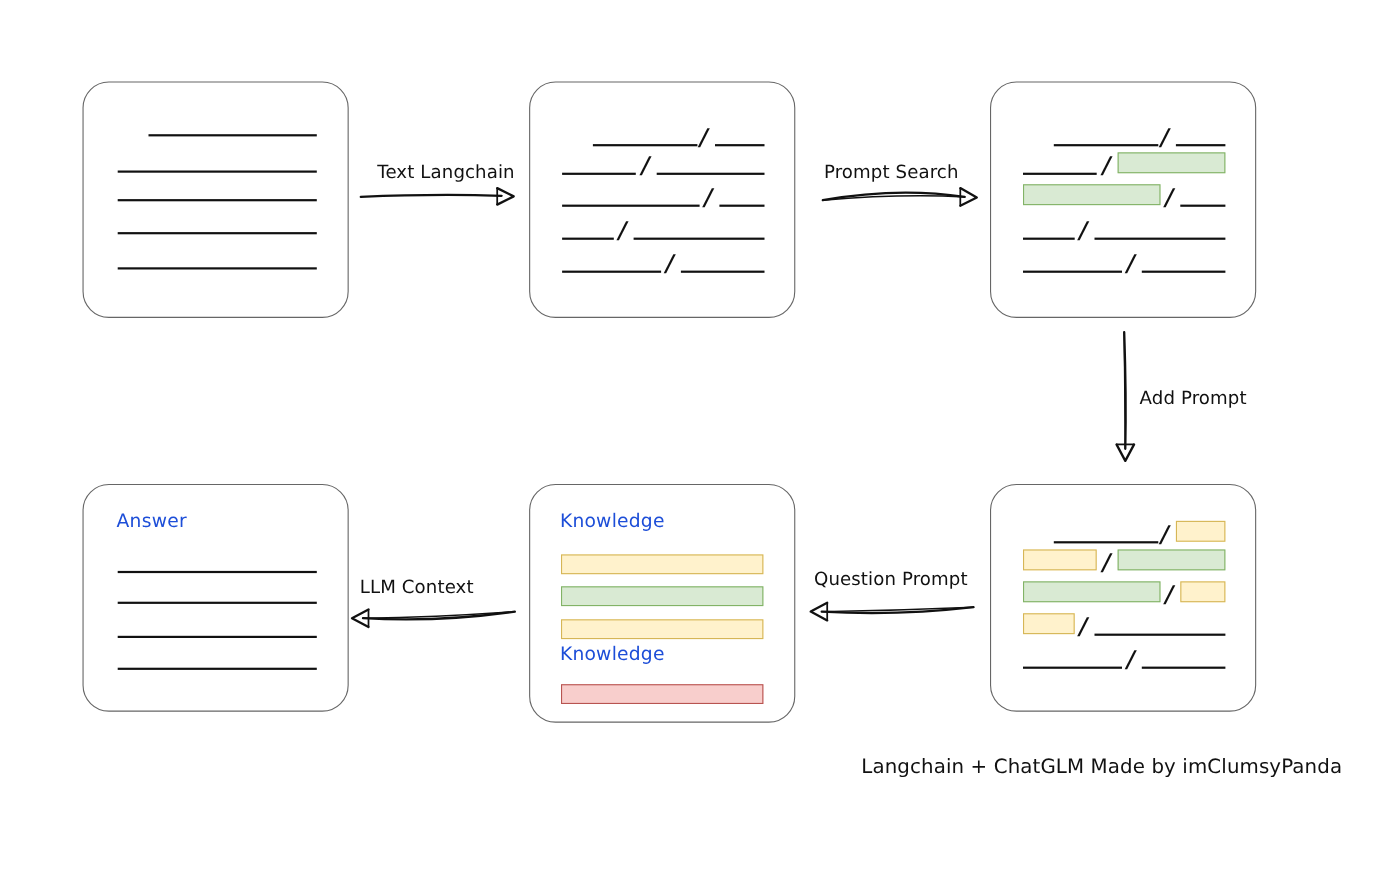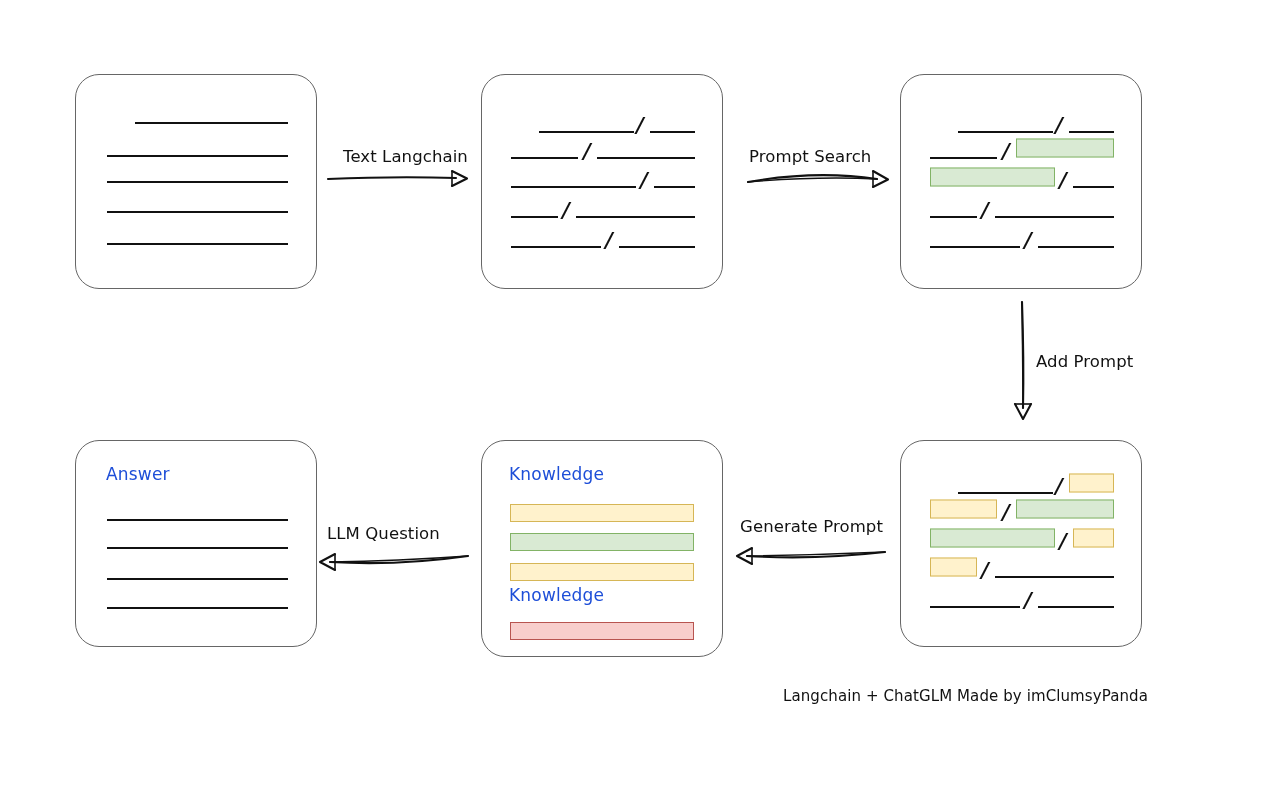--- a/index.html
+++ b/index.html
@@ -65,21 +65,21 @@
     white-space: nowrap;
     letter-spacing: 0.1px;
   }
   .arrow-svg {
     position: absolute;
     overflow: visible;
   }
   .footer {
     position: absolute;
     font-family: "DejaVu Sans", sans-serif;
-    font-size: 15px;
+    font-size: 18px;
     color: #111111;
     white-space: nowrap;
     letter-spacing: 0.1px;
   }
 </style>
 </head>
 <body>
 
 <div id="canvas">
 
@@ -177,29 +177,29 @@
   </svg>
 
   <div class="edge-label" style="left:1036px; top:352px;">Add Prompt</div>
   <svg class="arrow-svg" style="left:1006px; top:300px; width:36px; height:122px;" viewBox="0 0 36 122">
     <path d="M16,2 Q18,60 17,108" fill="none" stroke="#111111" stroke-width="2.1" stroke-linecap="round"></path>
     <path d="M16,2 Q16.5,60 17,108" fill="none" stroke="#111111" stroke-width="1.3" stroke-linecap="round"></path>
     <path d="M9,104 L17,119 L25,104" fill="none" stroke="#111111" stroke-width="2.1" stroke-linejoin="round" stroke-linecap="round"></path>
     <path d="M9,104 L25,104" fill="none" stroke="#111111" stroke-width="1.6"></path>
   </svg>
 
-  <div class="edge-label" style="left:740px; top:517px;">Generate Prompt</div>
+  <div class="edge-label" style="left:740px; top:517px;">Question Prompt</div>
   <svg class="arrow-svg" style="left:735px; top:540px; width:152px; height:32px;" viewBox="0 0 152 32">
     <path d="M150,12 Q80,20 12,16" fill="none" stroke="#111111" stroke-width="2.1" stroke-linecap="round"></path>
     <path d="M150,12 Q80,15 12,16" fill="none" stroke="#111111" stroke-width="1.3" stroke-linecap="round"></path>
     <path d="M17,8 L2,16 L17,24" fill="none" stroke="#111111" stroke-width="2.1" stroke-linejoin="round" stroke-linecap="round"></path>
     <path d="M17,8 L17,24" fill="none" stroke="#111111" stroke-width="1.6"></path>
   </svg>
 
-  <div class="edge-label" style="left:327px; top:524px;">LLM Question</div>
+  <div class="edge-label" style="left:327px; top:524px;">LLM Context</div>
   <svg class="arrow-svg" style="left:318px; top:546px; width:152px; height:32px;" viewBox="0 0 152 32">
     <path d="M150,10 Q80,20 12,16" fill="none" stroke="#111111" stroke-width="2.1" stroke-linecap="round"></path>
     <path d="M150,10 Q80,15 12,16" fill="none" stroke="#111111" stroke-width="1.3" stroke-linecap="round"></path>
     <path d="M17,8 L2,16 L17,24" fill="none" stroke="#111111" stroke-width="2.1" stroke-linejoin="round" stroke-linecap="round"></path>
     <path d="M17,8 L17,24" fill="none" stroke="#111111" stroke-width="1.6"></path>
   </svg>
 
   <div class="footer" style="left:783px; top:687px;">Langchain + ChatGLM Made by imClumsyPanda</div>
 
 </div>

